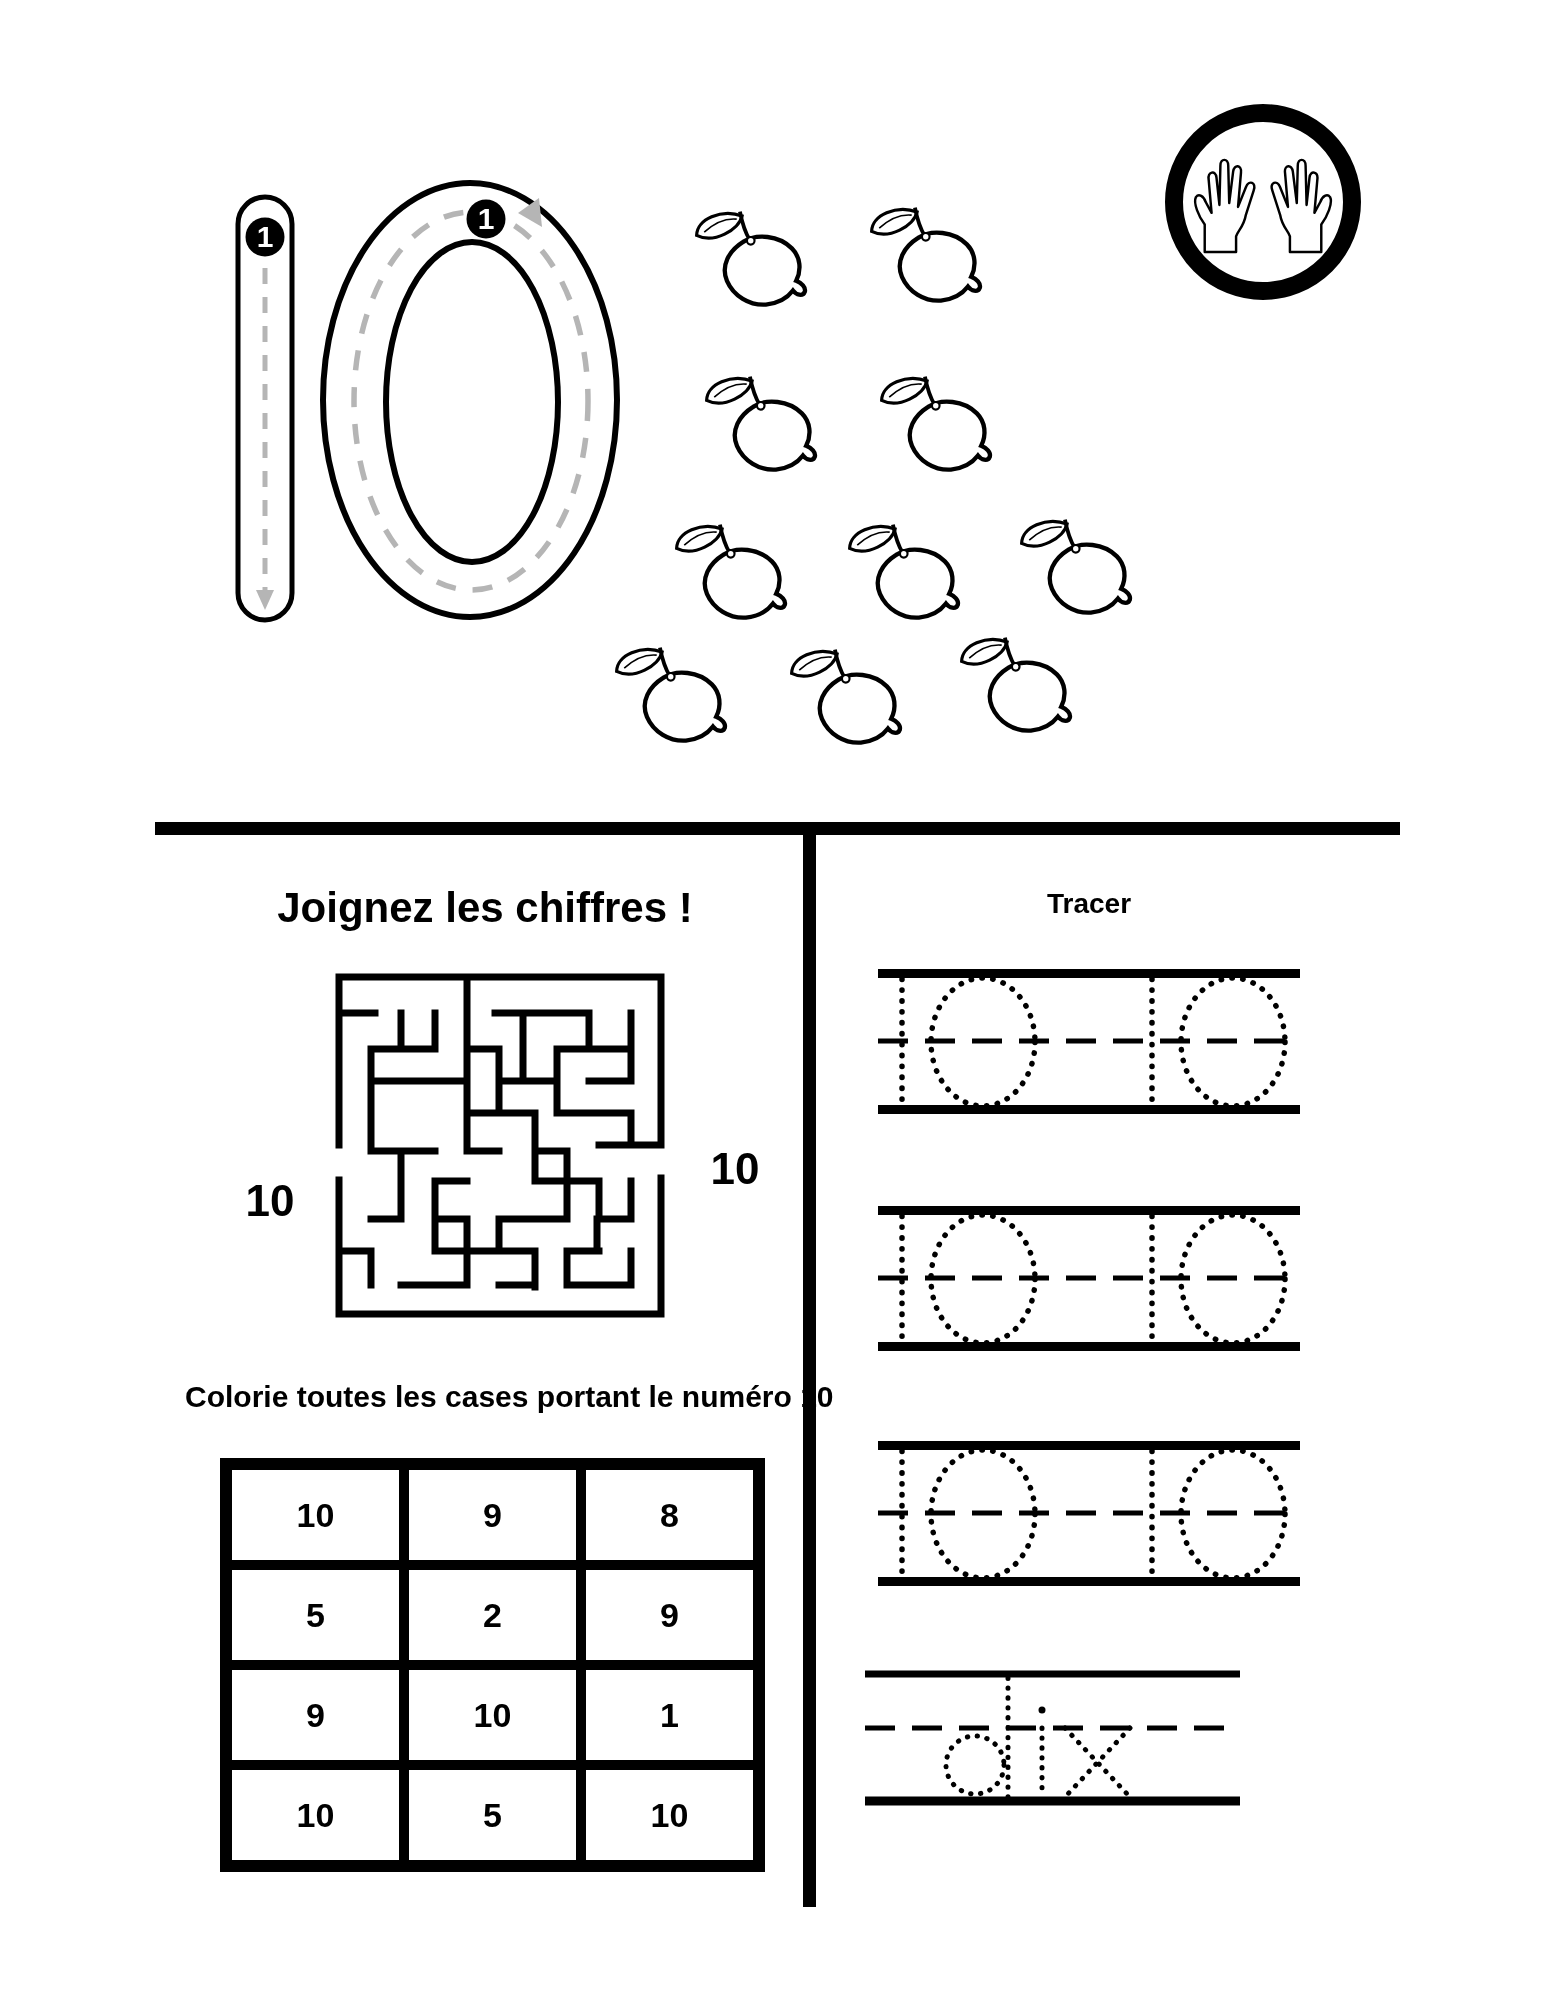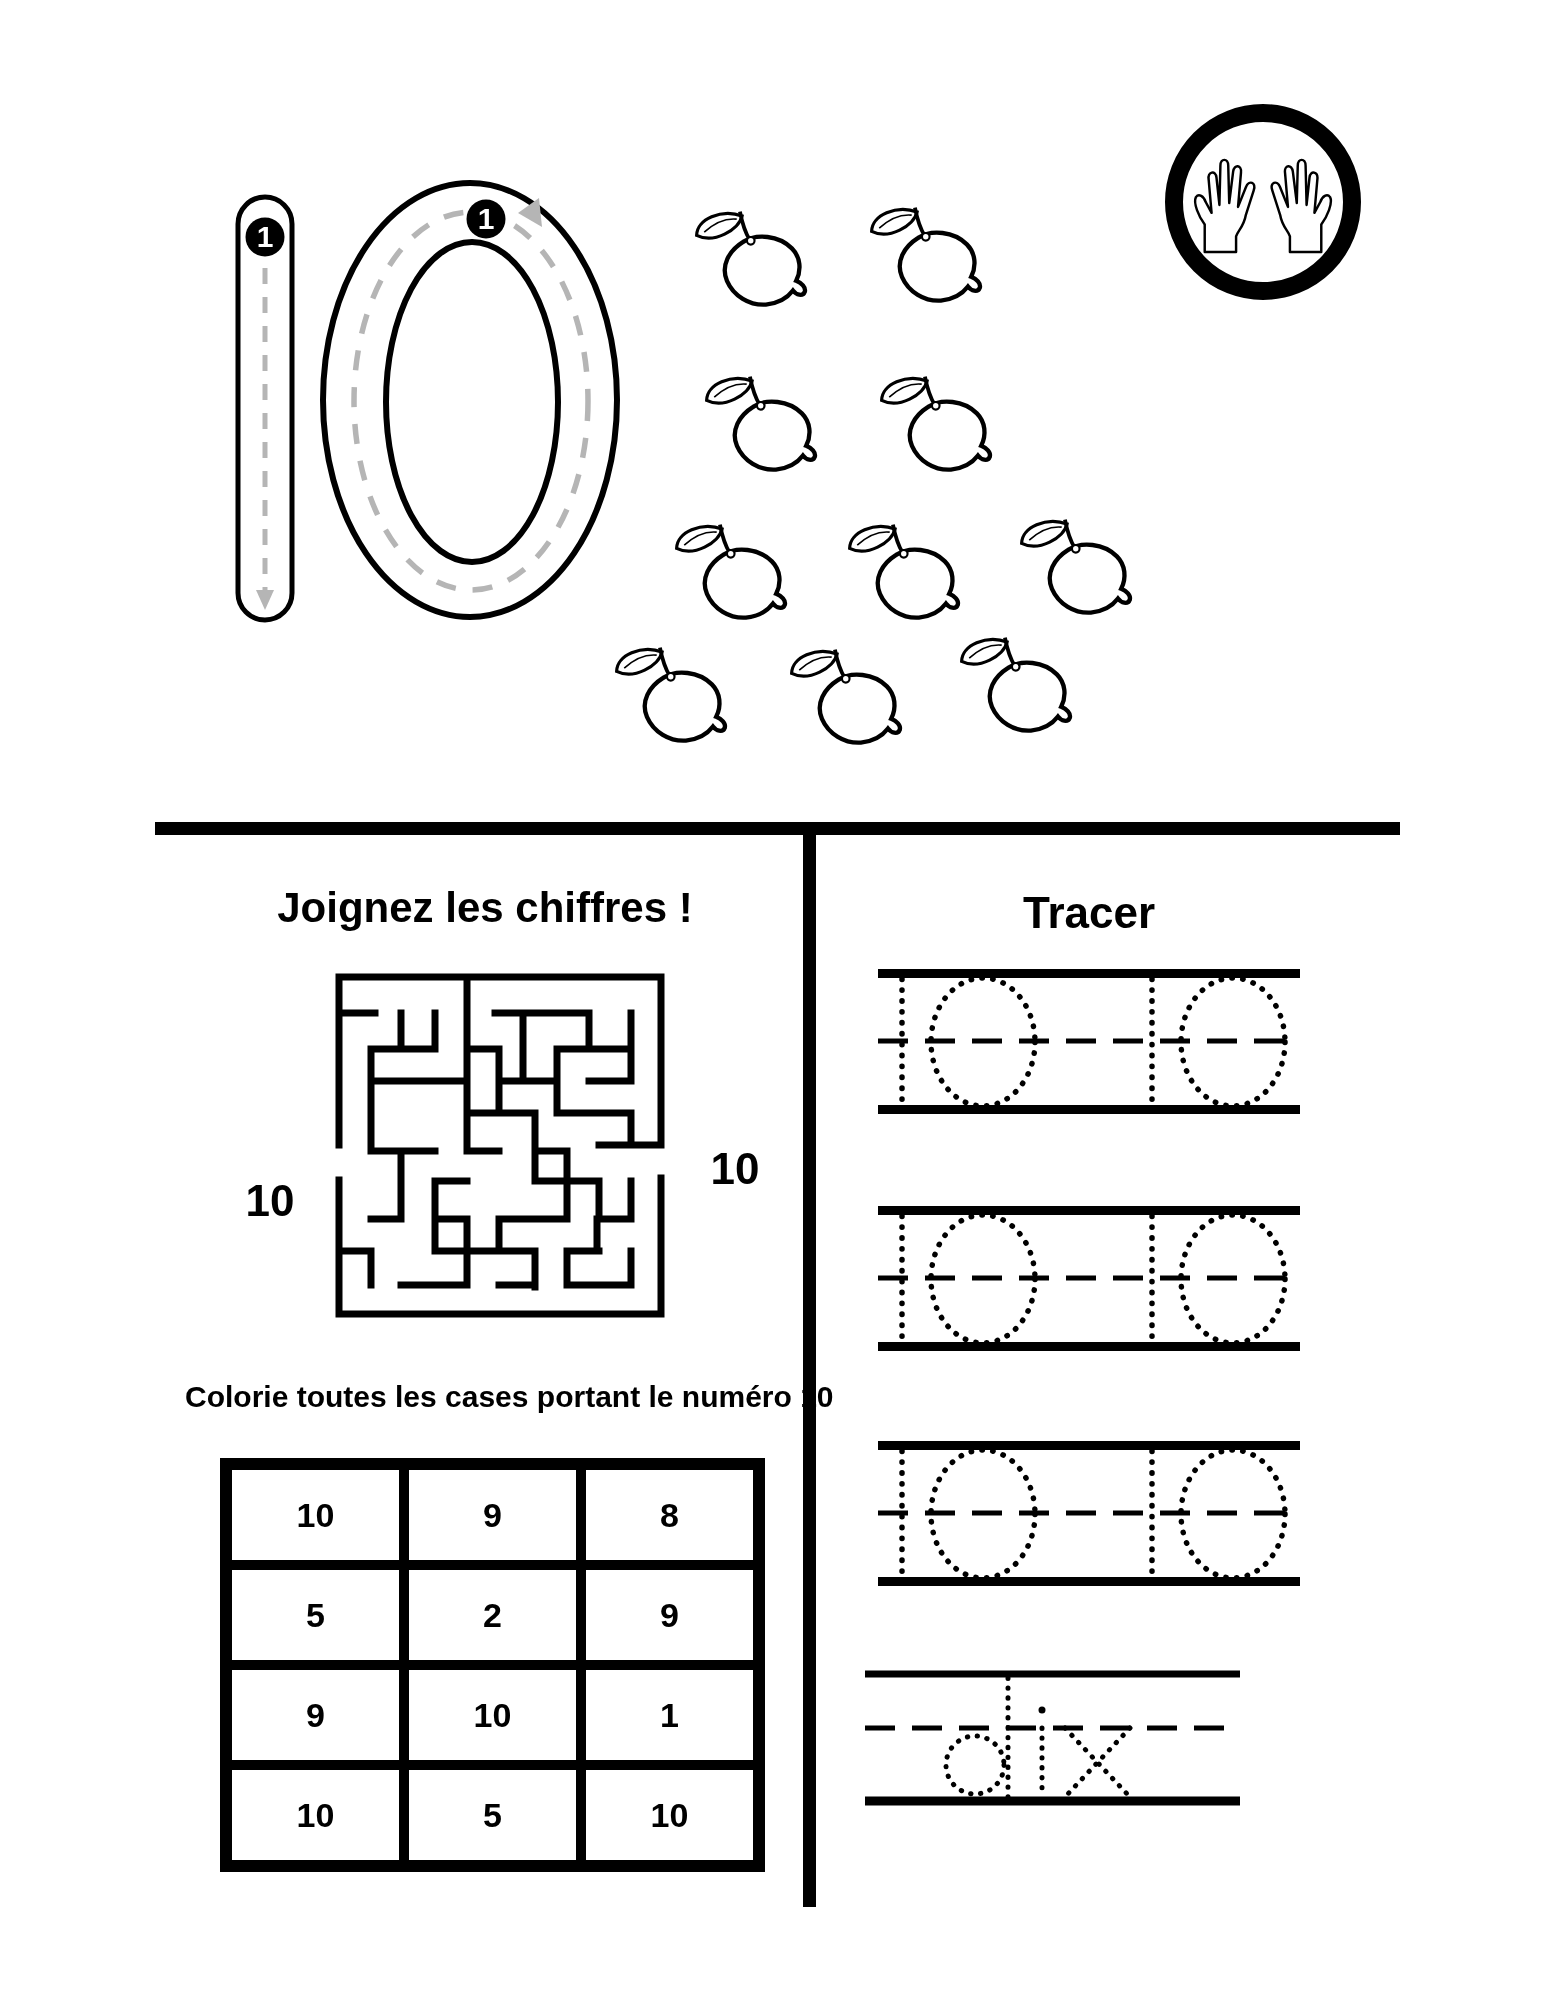--- a/index.html
+++ b/index.html
@@ -1,21 +1,21 @@
 <!DOCTYPE html>
 <html><head>
 <meta charset="utf-8">
 <style>
   html,body{margin:0;padding:0;background:#ffffff;}
   .sheet{position:relative;width:1545px;height:2000px;background:#fff;overflow:hidden;
          font-family:"Liberation Sans", sans-serif;color:#000;}
   .abs{position:absolute;}
   .heading{font-weight:600;text-align:center;white-space:nowrap;}
   .h-joignez{left:155px;top:884px;width:660px;font-size:42px;}
-  .h-tracer{left:878px;top:888px;width:422px;font-size:44px;text-align:center;}
+  .h-tracer{left:878px;top:888px;width:422px;font-size:28px;text-align:center;}
   .instruction{left:185px;top:1380px;font-size:30px;font-weight:600;white-space:nowrap;z-index:1;}
   .maze-label{font-size:44px;font-weight:600;text-align:center;width:70px;}
   .maze-label.left{left:235px;top:1176px;}
   .maze-label.right{left:700px;top:1144px;}
   .divider-h{left:155px;top:822px;width:1245px;height:13px;background:#000;z-index:2;}
   .divider-v{left:803px;top:835px;width:13px;height:1072px;background:#000;z-index:2;}
   .color-grid{left:220px;top:1458px;width:545px;height:414px;box-sizing:border-box;
               display:grid;grid-template-columns:repeat(3,1fr);grid-auto-rows:1fr;
               gap:10px;background:#000;border:12px solid #000;}
   .color-grid .cell{background:#fff;display:flex;align-items:center;justify-content:center;

